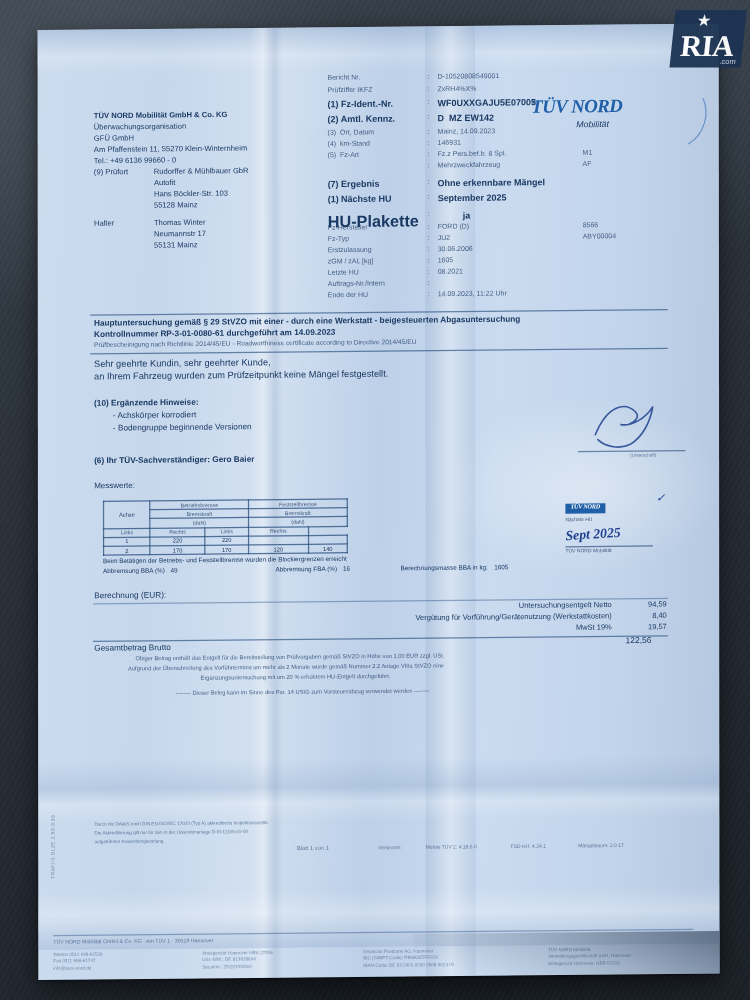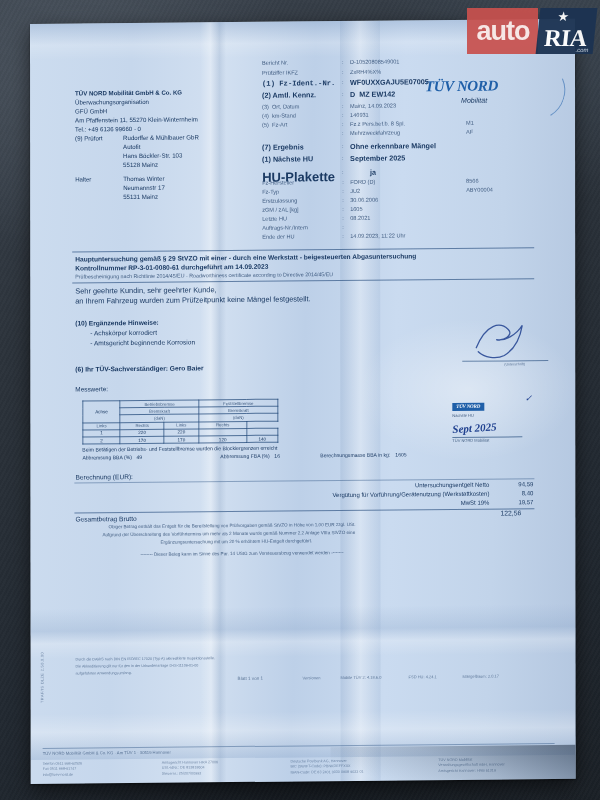--- a/index.html
+++ b/index.html
@@ -160,21 +160,21 @@
   <div class="t n" style="left:93px;top:161px;">Neumannstr 17</div>
   <div class="t n" style="left:93px;top:170px;">55131 Mainz</div>
 
   <div id="fieldgrid">
       <div class="t n mfaint" style="left: 232px; top: 38px; font-size: 5.6px;">Bericht Nr.</div>
       <div class="t n mfaint" style="left: 312px; top: 38px; font-size: 5.6px;">:</div>
       <div class="t n mfaint" style="left: 320px; top: 38px; font-size: 5.6px;">D-10520808549001</div>
       <div class="t n mfaint" style="left: 232px; top: 48px; font-size: 5.6px;">Prüfziffer IKFZ</div>
       <div class="t n mfaint" style="left: 312px; top: 48px; font-size: 5.6px;">:</div>
       <div class="t n mfaint" style="left: 320px; top: 48px; font-size: 5.6px;">ZxRH4%X%</div>
-      <div class="t md b" style="left: 232px; top: 58px; font-size: 7.2px; font-family: Liberation Mono, monospace;">(1) Fz-Ident.-Nr.</div>
+      <div class="t md b" style="left: 232px; top: 58px; font-size: 7.2px;">(1) Fz-Ident.-Nr.</div>
       <div class="t n mfaint" style="left: 312px; top: 58px; font-size: 5.6px;">:</div>
       <div class="t md b" style="left: 320px; top: 58px; font-size: 7.2px;">WF0UXXGAJU5E07005</div>
       <div class="t md b" style="left: 232px; top: 70px; font-size: 7.2px;">(2) Amtl. Kennz.</div>
       <div class="t n mfaint" style="left: 312px; top: 70px; font-size: 5.6px;">:</div>
       <div class="t md b" style="left: 320px; top: 70px; font-size: 7.2px;">D  MZ EW142</div>
       <div class="t n mfaint" style="left: 232px; top: 82px; font-size: 5.6px;">(3)  Ort, Datum</div>
       <div class="t n mfaint" style="left: 312px; top: 82px; font-size: 5.6px;">:</div>
       <div class="t n mfaint" style="left: 320px; top: 82px; font-size: 5.6px;">Mainz, 14.09.2023</div>
       <div class="t n mfaint" style="left: 232px; top: 91px; font-size: 5.6px;">(4)  km-Stand</div>
       <div class="t n mfaint" style="left: 312px; top: 91px; font-size: 5.6px;">:</div>
@@ -223,21 +223,21 @@
   <div class="t md b" style="left:45px;top:232px;font-size:6.6px;">Hauptuntersuchung gemäß § 29 StVZO mit einer - durch eine Werkstatt - beigesteuerten Abgasuntersuchung</div>
   <div class="t md b" style="left:45px;top:241px;font-size:6.6px;">Kontrollnummer RP-3-01-0080-61 durchgeführt am 14.09.2023</div>
   <div class="t n mfaint" style="left:45px;top:250px;font-size:5.3px;">Prüfbescheinigung nach Richtlinie 2014/45/EU - Roadworthiness certificate according to Directive 2014/45/EU</div>
   <div class="rule" style="left:42px;top:259px;width:462px;"></div>
 
   <div class="t md" style="left:45px;top:264px;">Sehr geehrte Kundin, sehr geehrter Kunde,</div>
   <div class="t md" style="left:45px;top:274px;">an Ihrem Fahrzeug wurden zum Prüfzeitpunkt keine Mängel festgestellt.</div>
 
   <div class="t md b" style="left:45px;top:296px;font-size:6.6px;">(10) Ergänzende Hinweise:</div>
   <div class="t md" style="left:60px;top:306px;font-size:6.6px;">- Achskörper korrodiert</div>
-  <div class="t md" style="left:60px;top:316px;font-size:6.6px;">- Amtsgericht beginnende Korrosion</div>
+  <div class="t md" style="left:60px;top:316px;font-size:6.6px;">- Bodengruppe beginnende Versionen</div>
 
   <div class="t md b" style="left:45px;top:342px;font-size:6.6px;">(6) Ihr TÜV-Sachverständiger: Gero Baier</div>
   <div class="t md" style="left:45px;top:362px;font-size:6.4px;">Messwerte:</div>
 
   <svg id="sig" viewBox="0 0 70 46">
     <path d="M6 32 C16 8, 30 6, 38 14 C44 20, 32 26, 26 24 C34 26, 46 20, 52 10
              C50 22, 44 34, 34 40 C26 44, 14 42, 8 36" fill="none" stroke="#20418f" stroke-width="1.3" stroke-linecap="round" opacity=".85"></path>
   </svg>
   <div id="sigline"></div>
   <div id="sigcap">(Unterschrift)</div>
@@ -362,21 +362,18 @@
         <div>Verwaltungsgesellschaft mbH, Hannover</div>
         <div>Amtsgericht Hannover: HRB 61319</div>
       </div>
     </div>
   </div>
 
   <div class="crease corner"></div>
 </div>
 
 <div id="ria">
-  <div class="a">
-    <span>auto</span>
-  </div>
   <div class="r">
     <span class="star">★</span>
     <span class="rt">RIA</span>
     <span class="dot">.com</span>
   </div>
 </div>
 
 </body></html>

